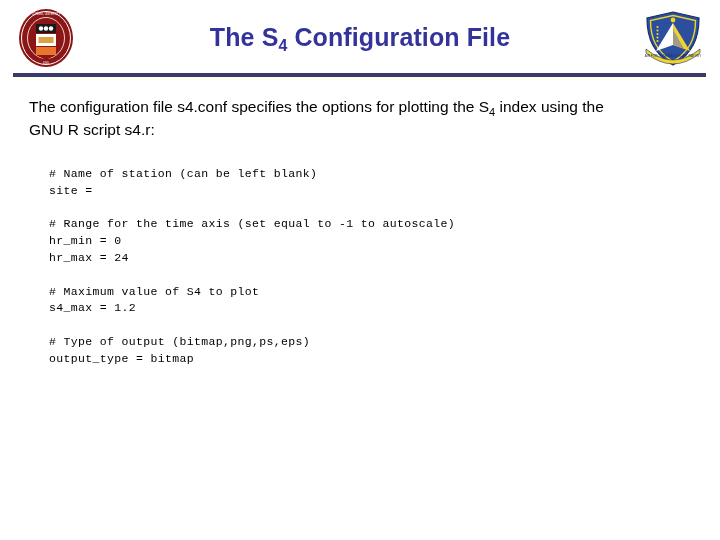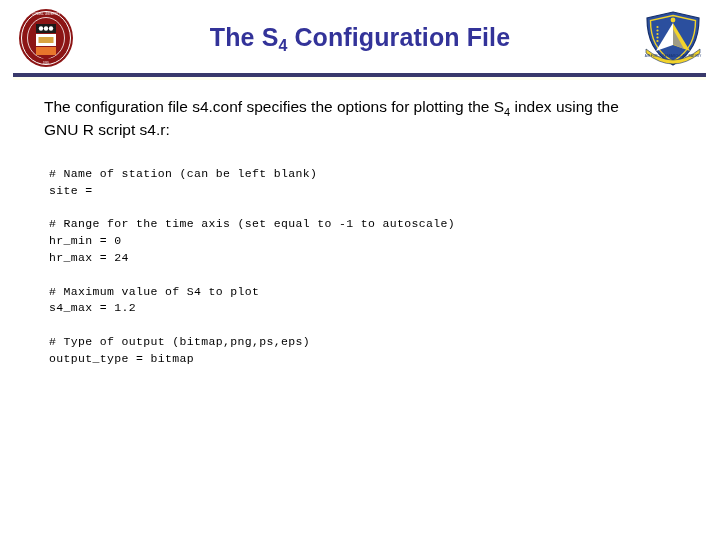--- a/index.html
+++ b/index.html
@@ -81,21 +81,21 @@
     left: 13px;
     top: 77px;
     width: 693px;
     height: 3px;
     background: #fffff0;
   }
 
   
   .intro {
     position: absolute;
-    left: 44px;
+    left: 29px;
     top: 96px;
     width: 610px;
     color: #000000;
     font-family: "Liberation Sans", sans-serif;
     font-size: 15.5px;
     line-height: 22px;
   }
   .intro sub {
     font-size: 11px;
     vertical-align: baseline;

